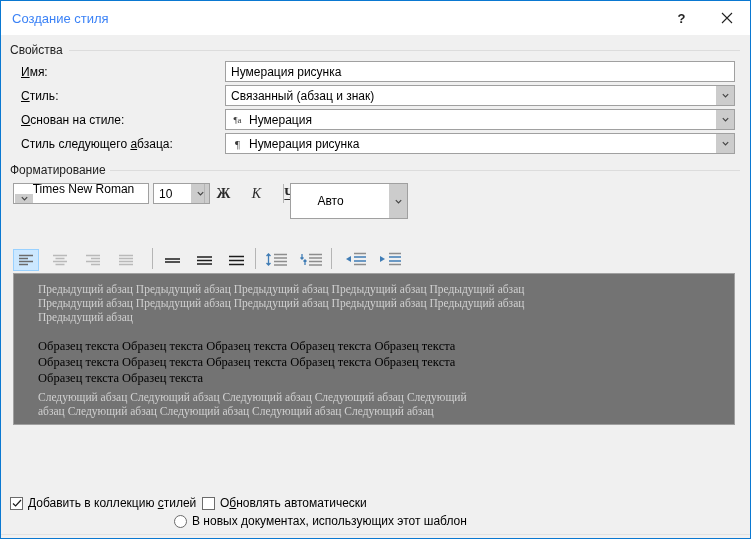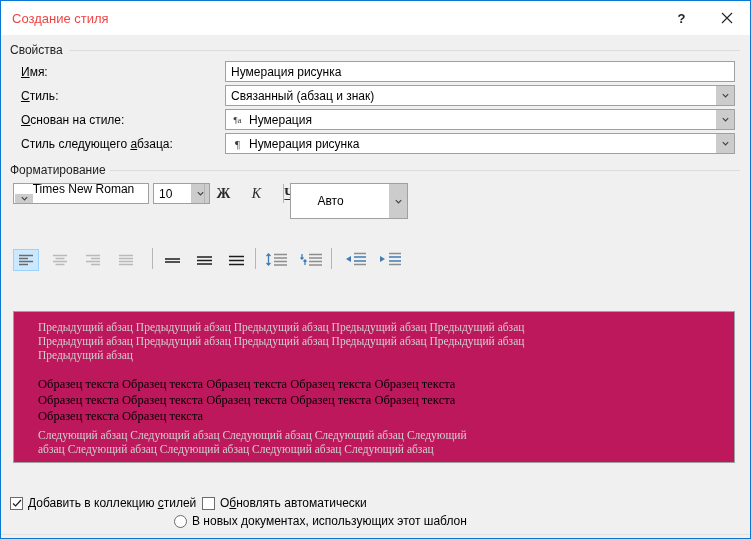--- a/index.html
+++ b/index.html
@@ -17,21 +17,21 @@
     border:1px solid #0a78d1;
     background:#f0f0f0;
     display:flex; flex-direction:column;
   }
   
   #titlebar {
     height:34px; background:#ffffff;
     display:flex; align-items:center;
     flex:0 0 auto; position:relative;
   }
-  #title-text { padding-left:11px; font-size:13px; color:#ef4444; }
+  #title-text { padding-left:11px; font-size:13px; color:#3b82f6; }
   .caption-btns { position:absolute; right:0; top:0; height:34px; display:flex; }
   .caption-btn {
     width:45px; height:34px; display:flex; align-items:center; justify-content:center;
     font-size:13px; color:#222; background:#ffffff;
   }
   .caption-btn.close { width:46px; }
   .caption-btn svg { display:block; }
   
   #content { position:relative; flex:1 1 auto; }
   
@@ -89,23 +89,22 @@
     display:flex; align-items:center; justify-content:center;
     border:1px solid transparent; background:transparent;
   }
   .icon-btn.selected { background:#cce8ff; border:1px solid #99d1ff; }
   .sep {
     position:absolute; width:1px; background:#b5b5b5;
   }
   
   #preview {
     position:absolute;
-    background:#be185d; border:1px solid #a0a0a0;
+    background:#737373; border:1px solid #a0a0a0;
     overflow:hidden;
-    margin-top:38px;
   }
   .pv-gray {
     color:#d0d0d0; font-family:"Liberation Serif", serif;
     font-size:11.5px; line-height:14px;
   }
   .pv-black {
     color:#000; font-family:"Liberation Serif", serif;
     font-size:12.5px; line-height:16px;
   }
   

